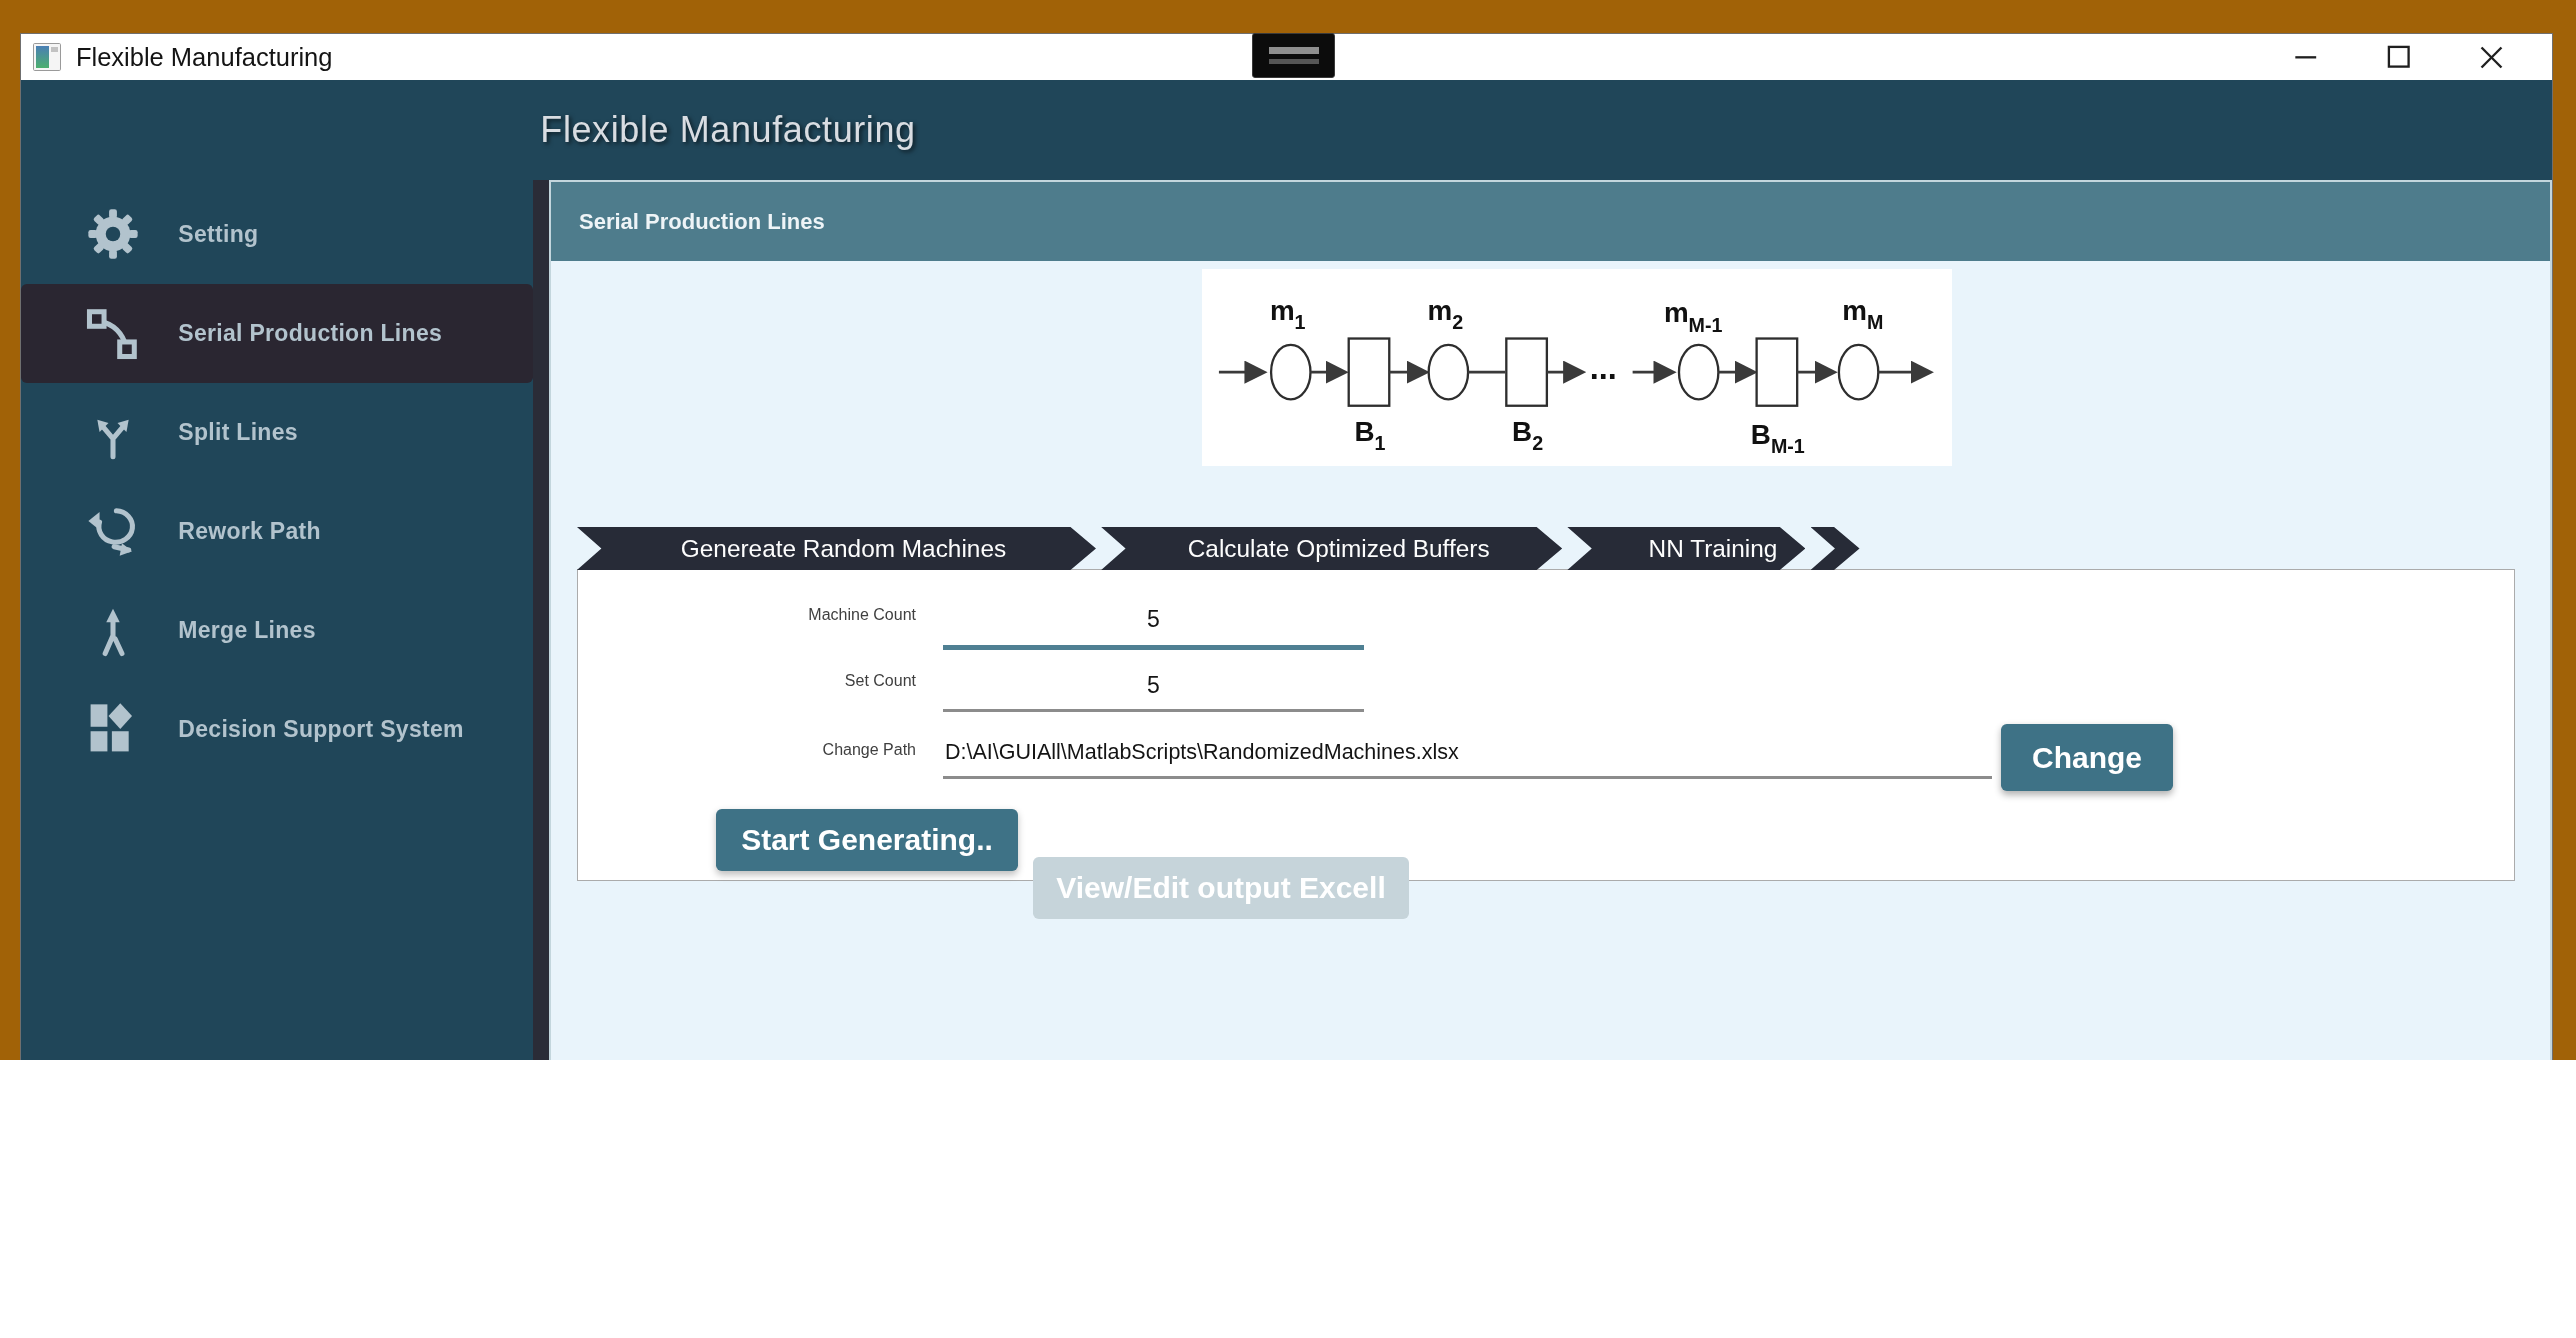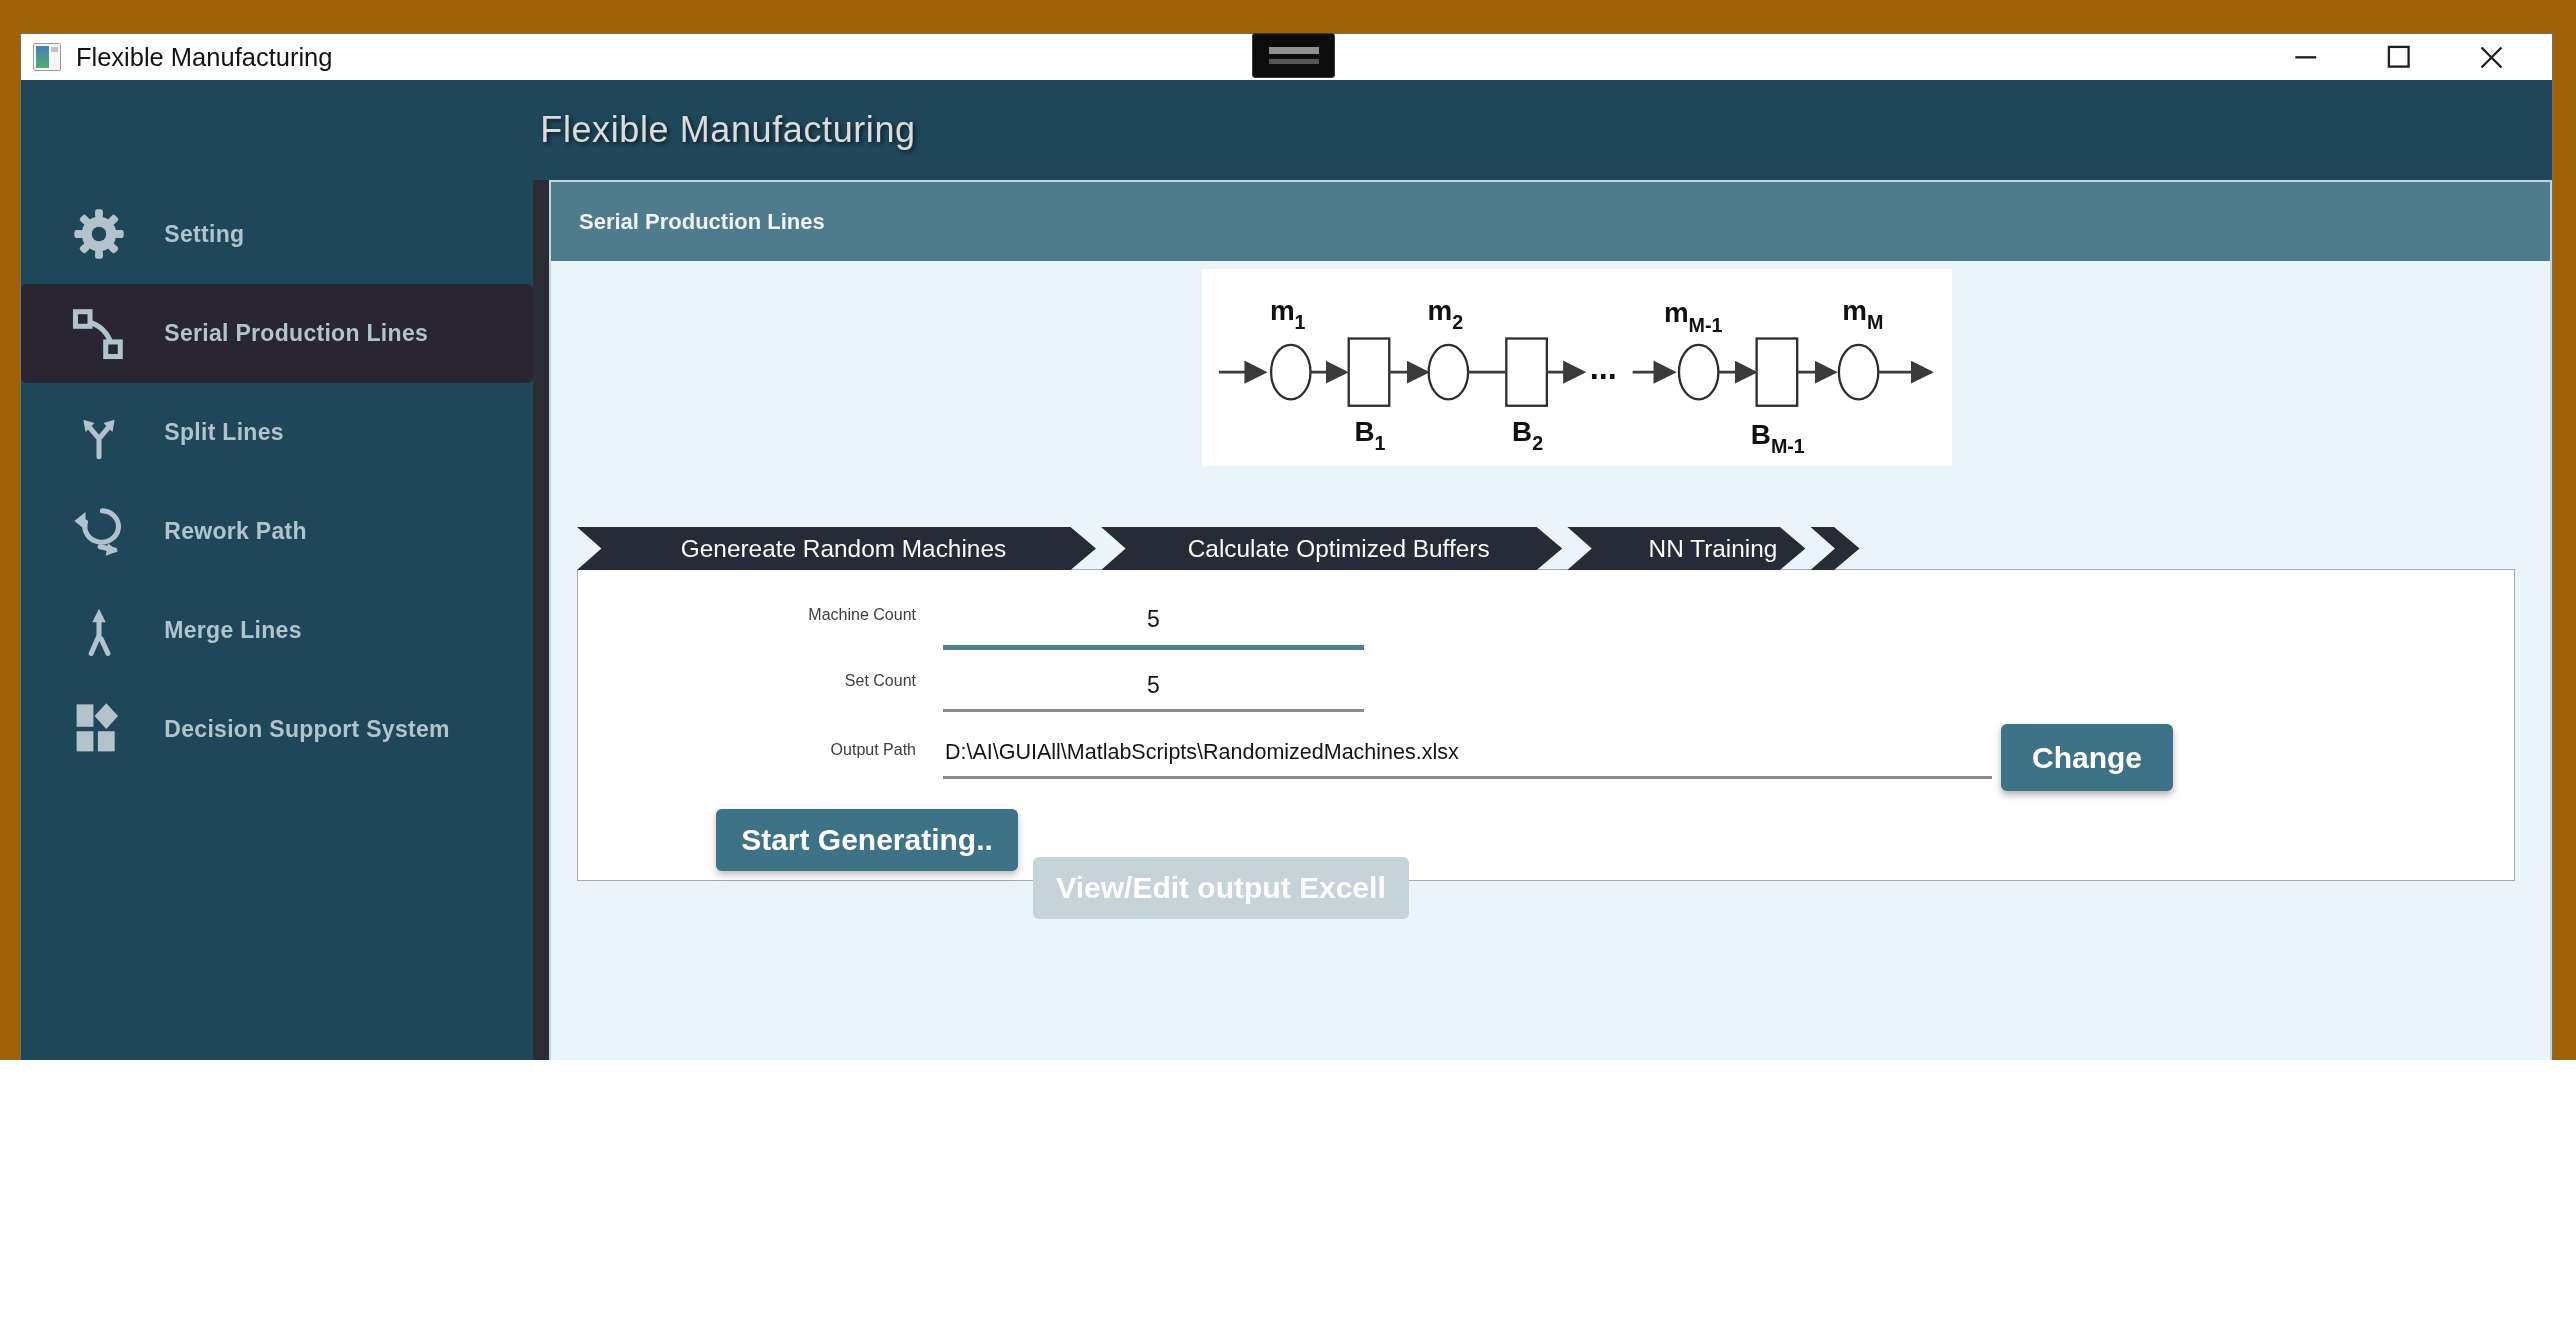--- a/index.html
+++ b/index.html
@@ -28,21 +28,21 @@
             background:transparent;border:none;cursor:pointer;padding:0;}
 
   .app{height:calc(100% - 46px);display:flex;flex-direction:column;}
   .app-header{height:100px;flex:0 0 100px;display:flex;align-items:center;padding-left:519px;}
   .app-header .hdr-text{font-size:36px;color:#d9dde2;letter-spacing:0.6px;
             text-shadow:2.3px 2.3px 4.1px rgba(0,0,0,0.6);}
   .app-body{flex:1;display:flex;min-height:0;}
 
   
   .sidebar{width:512px;flex:0 0 512px;padding-top:4.6px;box-sizing:border-box;}
-  .side-item{height:99px;display:flex;align-items:center;padding-left:49px;border-radius:5.8px;cursor:pointer;}
+  .side-item{height:99px;display:flex;align-items:center;padding-left:63px;border-radius:5.8px;cursor:pointer;}
   .side-item.selected{background:#2a2631;}
   .side-icon{width:58px;height:58px;flex:0 0 58px;margin-right:36px;display:flex;
              align-items:center;justify-content:center;}
   .side-icon svg{width:56px;height:56px;}
   .side-label{font-size:23px;font-weight:bold;color:#b2c3cd;letter-spacing:0.3px;white-space:nowrap;}
 
   .gap{width:15.7px;flex:0 0 15.7px;background:#2a2c37;}
 
   
   .panel{flex:1;display:flex;flex-direction:column;min-height:0;background:#e9f4fb;
@@ -281,21 +281,21 @@
                 <span>NN Training</span>
               </div>
               <div class="tab stub"></div>
             </div>
 
             <div class="card">
               <span class="f-label l1">Machine Count</span>
               <input class="f-input in1" value="5" style="">
               <span class="f-label l2">Set Count</span>
               <input class="f-input in2" value="5" style="">
-              <span class="f-label l3">Output Path</span>
+              <span class="f-label l3">Change Path</span>
               <input class="f-input in3" value="D:\AI\GUIAll\MatlabScripts\RandomizedMachines.xlsx" style="">
               <button class="btn change">Change</button>
               <button class="btn start">Start Generating..</button>
               <button class="btn view">View/Edit output Excell</button>
             </div>
 
           </div>
         </main>
 
       </div>

